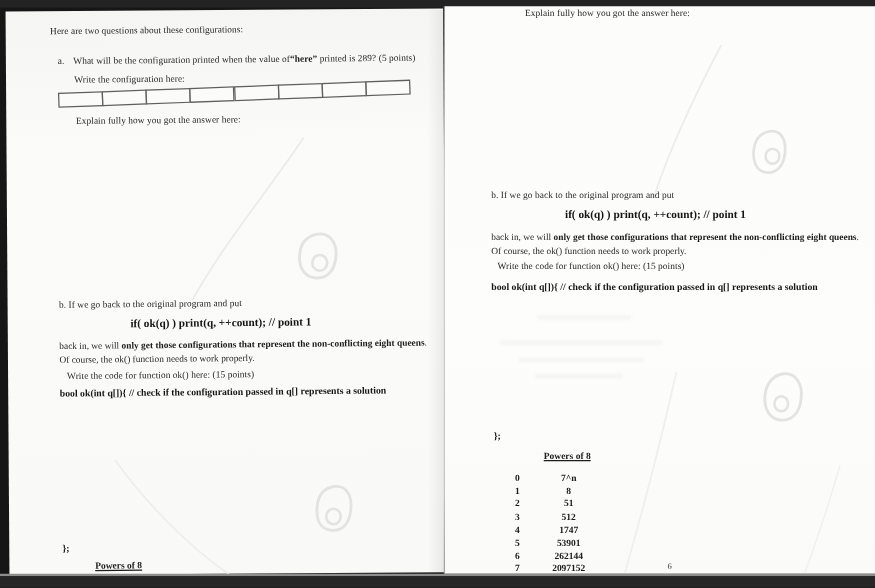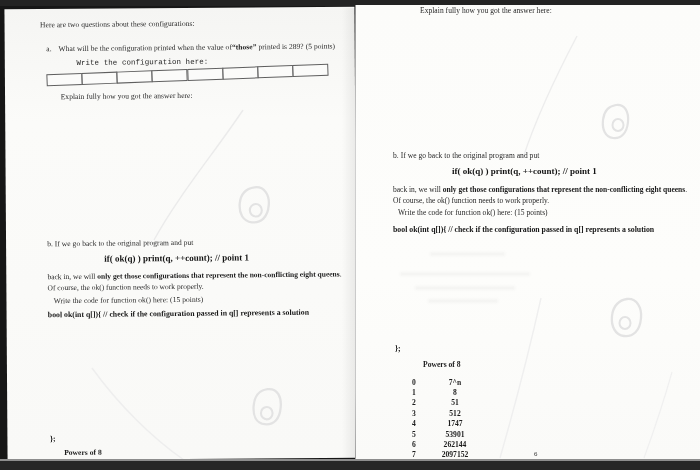--- a/index.html
+++ b/index.html
@@ -44,21 +44,21 @@
 
   .mark{position:absolute;}
   svg.artifacts{position:absolute;left:0;top:0;}
 
   .ptable{position:absolute;left:408px;top:377px;font-size:7.6px;font-weight:bold;color:#1c1c1c;}
   .ptable .row{display:flex;height:10.4px;align-items:center;}
   .ptable .n{display:inline-block;width:12px;text-align:center;}
   .ptable .v{display:inline-block;width:50px;margin-left:10px;text-align:center;}
 
   .title-powers{position:absolute;font-size:7.6px;font-weight:bold;color:#1c1c1c;
-    white-space:nowrap;}
+    text-decoration:underline;white-space:nowrap;margin-left:12px;}
   .pagenum{position:absolute;font-size:6.8px;color:#333;}
   .ghost{position:absolute;background:rgba(110,110,110,0.055);filter:blur(1.2px);}
 </style>
 </head>
 <body>
 
 <div id="canvas">
 
   <div class="topbar"></div>
   <div class="page page-left"></div>
@@ -77,24 +77,24 @@
   <div class="ghost" style="left:430px;top:252px;width:75px;height:4px;"></div>
   <div class="ghost" style="left:400px;top:272px;width:130px;height:4px;"></div>
   <div class="ghost" style="left:415px;top:286px;width:100px;height:4px;"></div>
   <div class="ghost" style="left:428px;top:299px;width:70px;height:4px;"></div>
 
   <div class="content left-rot">
 
     <div class="t" style="left:42px;top:19px;">Here are two questions about these configurations:</div>
 
     <div class="t" style="left:48px;top:43px;">
-      <span>a.</span><span class="lbl-gap">What will be the configuration printed when the value of </span><span class="bold">“those”</span><span> printed is 289? (5 points)</span>
-    </div>
-
-    <div class="t" style="left:78px;top:58px;font-family:Liberation Mono, monospace;">Write the configuration here:</div>
+      <span>a.</span><span class="lbl-gap">What will be the configuration printed when the value of </span><span class="bold">“here”</span><span> printed is 289? (5 points)</span>
+    </div>
+
+    <div class="t" style="left:61px;top:58px;">Write the configuration here:</div>
 
     <div class="cfg">
       <div class="cell"></div>
       <div class="cell"></div>
       <div class="cell"></div>
       <div class="cell"></div>
       <div class="cell"></div>
       <div class="cell"></div>
       <div class="cell"></div>
       <div class="cell"></div>

